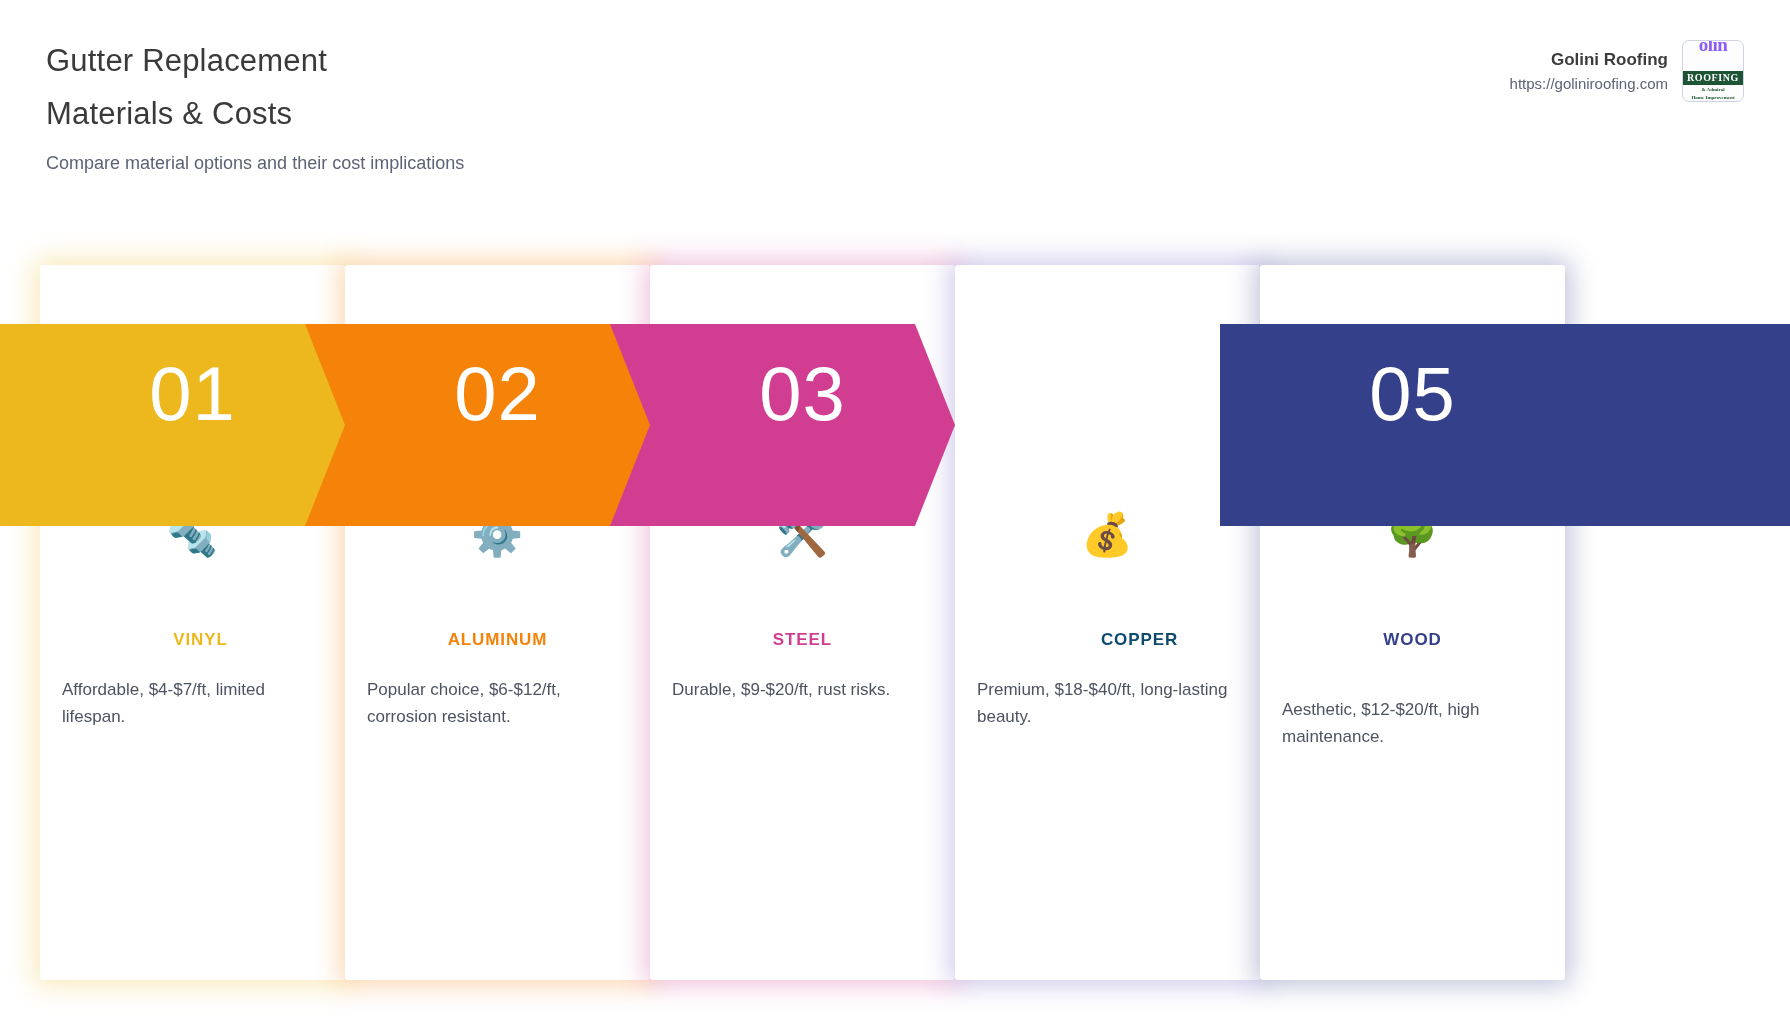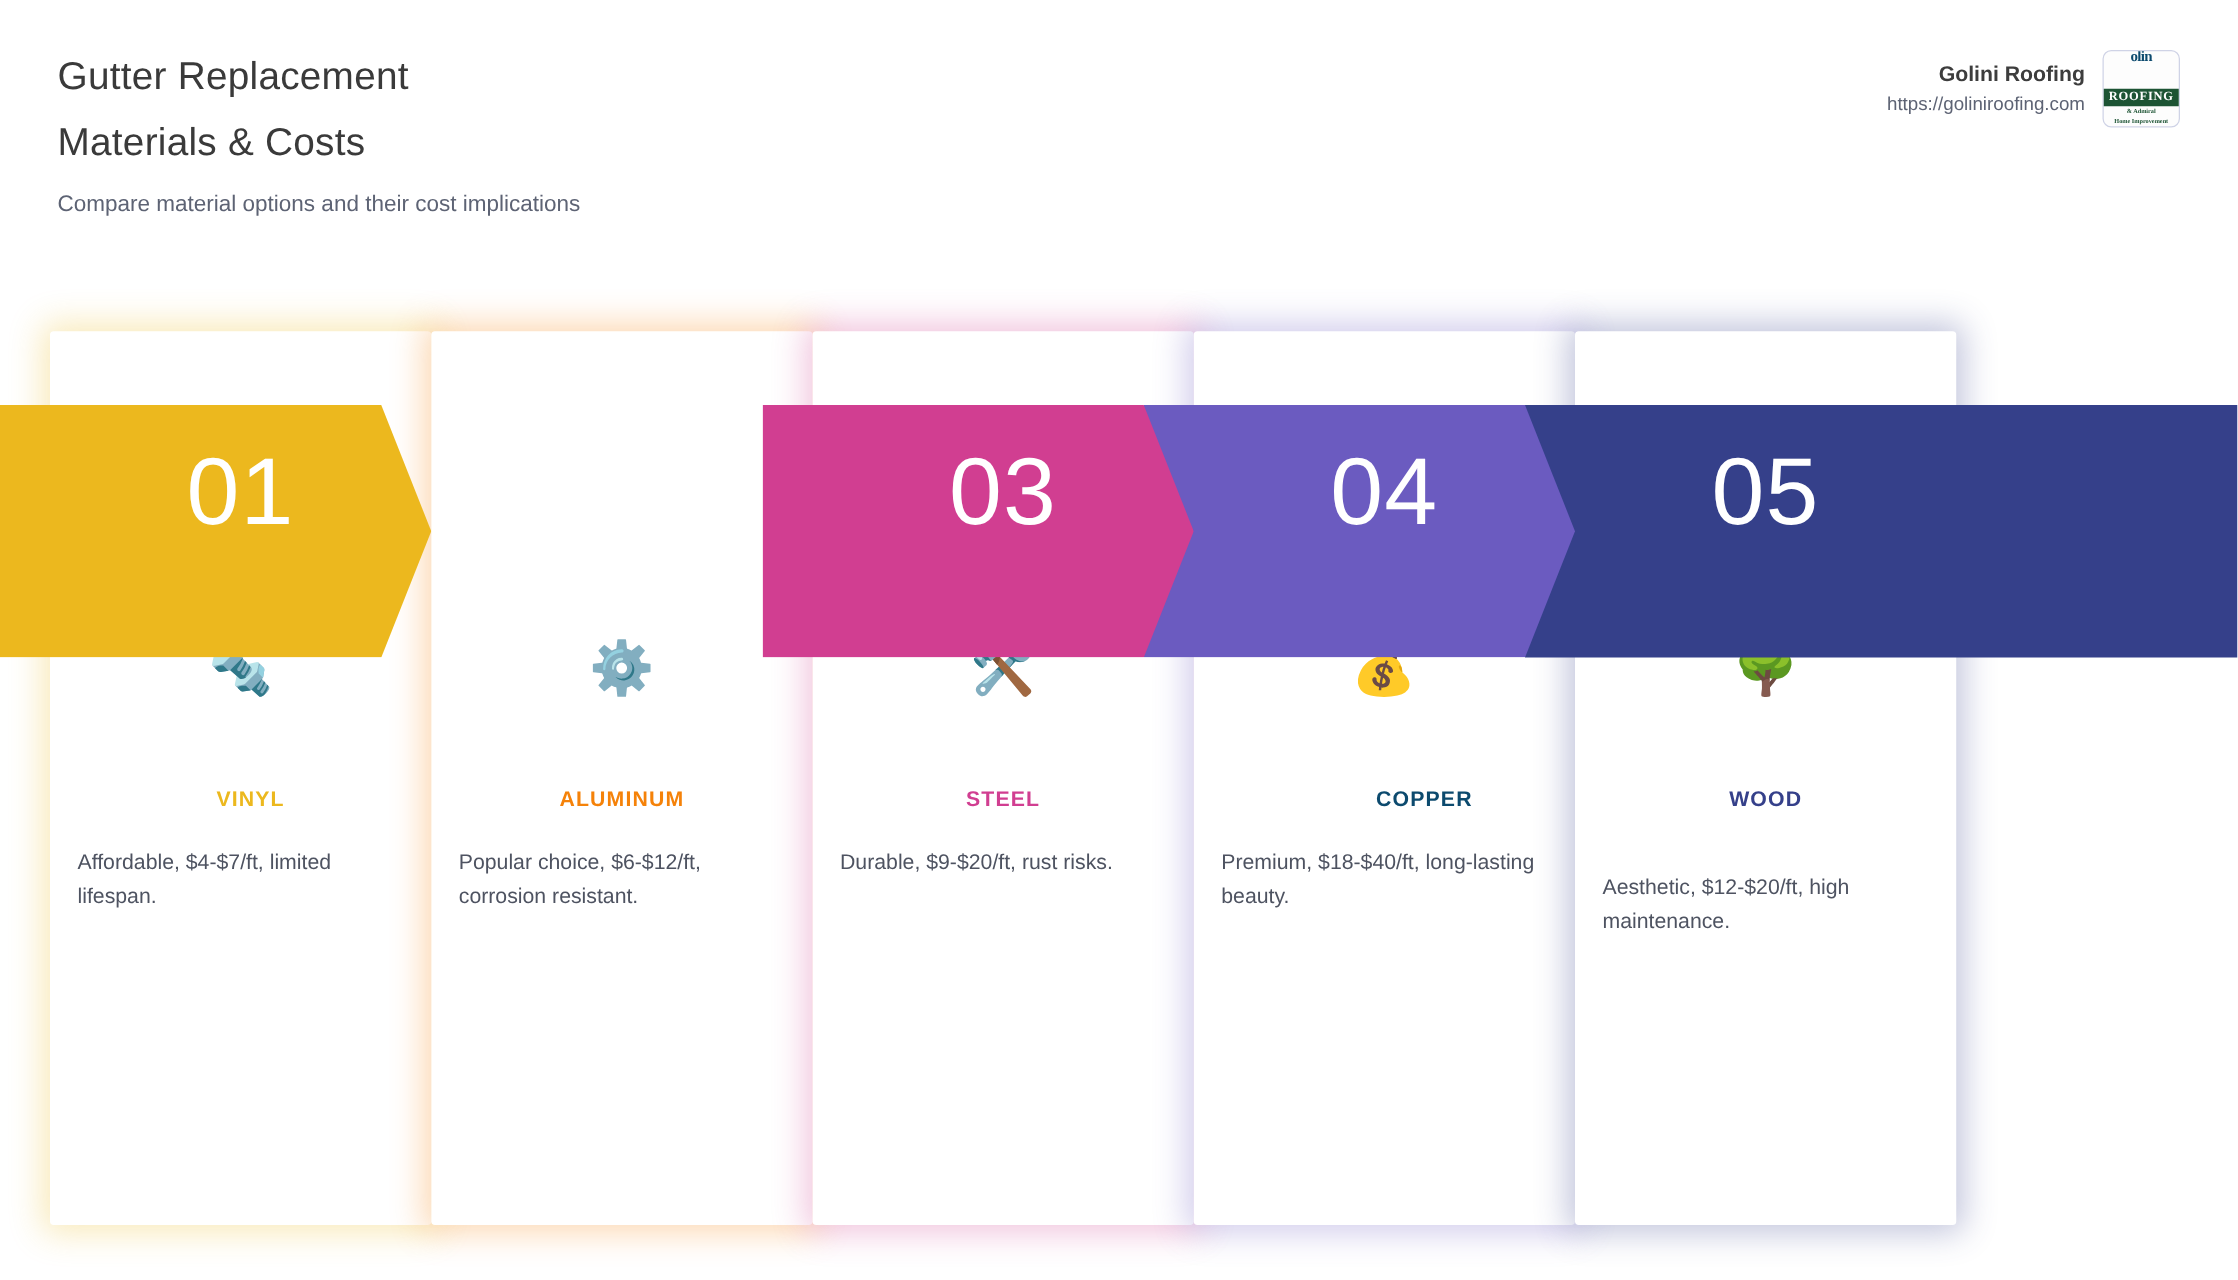--- a/index.html
+++ b/index.html
@@ -30,21 +30,21 @@
   .brand-name{ font-size:17px; font-weight:700; color:#3d3d3d; line-height:25px; white-space:nowrap;}
   .brand-url{ font-size:15px; color:#5d6374; line-height:24px; white-space:nowrap;padding-left:11px;}
   .logo-box{
     width:62px; height:62px; border-radius:7px;
     border:1px solid #cfd3e6; background:#fdfdfd;
     display:flex; flex-direction:column; align-items:center; justify-content:center;
     overflow:hidden; padding:3px 2px;
   }
   .logo-word{
     font-family:"Liberation Serif", serif;
-    font-size:12px; font-weight:700; color:#0c4a6e; line-height:18px;
+    font-size:19px; font-weight:700; color:#8b5cf6; line-height:18px;
     letter-spacing:-.5px;
   }
   .logo-band{
     background:#1d5434; color:#fff; font-family:"Liberation Serif", serif;
     font-size:10px; font-weight:700; letter-spacing:.6px;
     line-height:12px; padding:1px 6px; border-radius:2px; margin-top:17px;
   }
   .logo-sub{
     font-family:"Liberation Serif", serif; font-size:5px; color:#1d5434;
     line-height:6px; text-align:center; font-weight:700; margin-top:2px;
@@ -125,28 +125,28 @@
       <div class="card" style="left: 955px; box-shadow: rgba(107, 91, 192, 0.3) 0px 0px 26px 6px;"></div>
       <div class="card" style="left: 1260px; box-shadow: rgba(53, 64, 138, 0.3) 0px 0px 26px 6px;"></div>
     </div>
 
   <div class="strip" id="strip-layer">
       <div class="chev" style="left: 0px; width: 345px; background: rgb(236, 184, 30); z-index: 10; clip-path: polygon(0px 0px, 305px 0px, 345px 50%, 305px 100%, 0px 100%);">
         <div style="position: absolute; left: 40px; width: 305px; top: 0px; text-align: center;">
           <div class="chev-num" style="margin-left: 0px;">01</div>
         </div>
       </div>
+      <div class="chev" style="left: 305px; width: 345px; background: rgb(245, 130, 9); z-index: 9; clip-path: polygon(0px 0px, 305px 0px, 345px 50%, 305px 100%, 0px 100%);">
+        <div style="position: absolute; left: 40px; width: 305px; top: 0px; text-align: center;">
+          <div class="chev-num" style="margin-left: 0px;">02</div>
+        </div>
+      </div>
       <div class="chev" style="left: 610px; width: 345px; background: rgb(209, 62, 145); z-index: 8; clip-path: polygon(0px 0px, 305px 0px, 345px 50%, 305px 100%, 0px 100%);">
         <div style="position: absolute; left: 40px; width: 305px; top: 0px; text-align: center;">
           <div class="chev-num" style="margin-left: 0px;">03</div>
-        </div>
-      </div>
-      <div class="chev" style="left: 915px; width: 345px; background: rgb(107, 91, 192); z-index: 7; clip-path: polygon(0px 0px, 305px 0px, 345px 50%, 305px 100%, 0px 100%);">
-        <div style="position: absolute; left: 40px; width: 305px; top: 0px; text-align: center;">
-          <div class="chev-num" style="margin-left: 0px;">04</div>
         </div>
       </div>
       <div class="chev" style="left: 1220px; width: 570px; background: rgb(53, 64, 138); z-index: 6;">
         <div style="position: absolute; left: 40px; width: 305px; top: 0px; text-align: center;">
           <div class="chev-num" style="margin-left: 0px;">05</div>
         </div>
       </div>
     </div>
 
   <div class="cards" id="content-layer">

